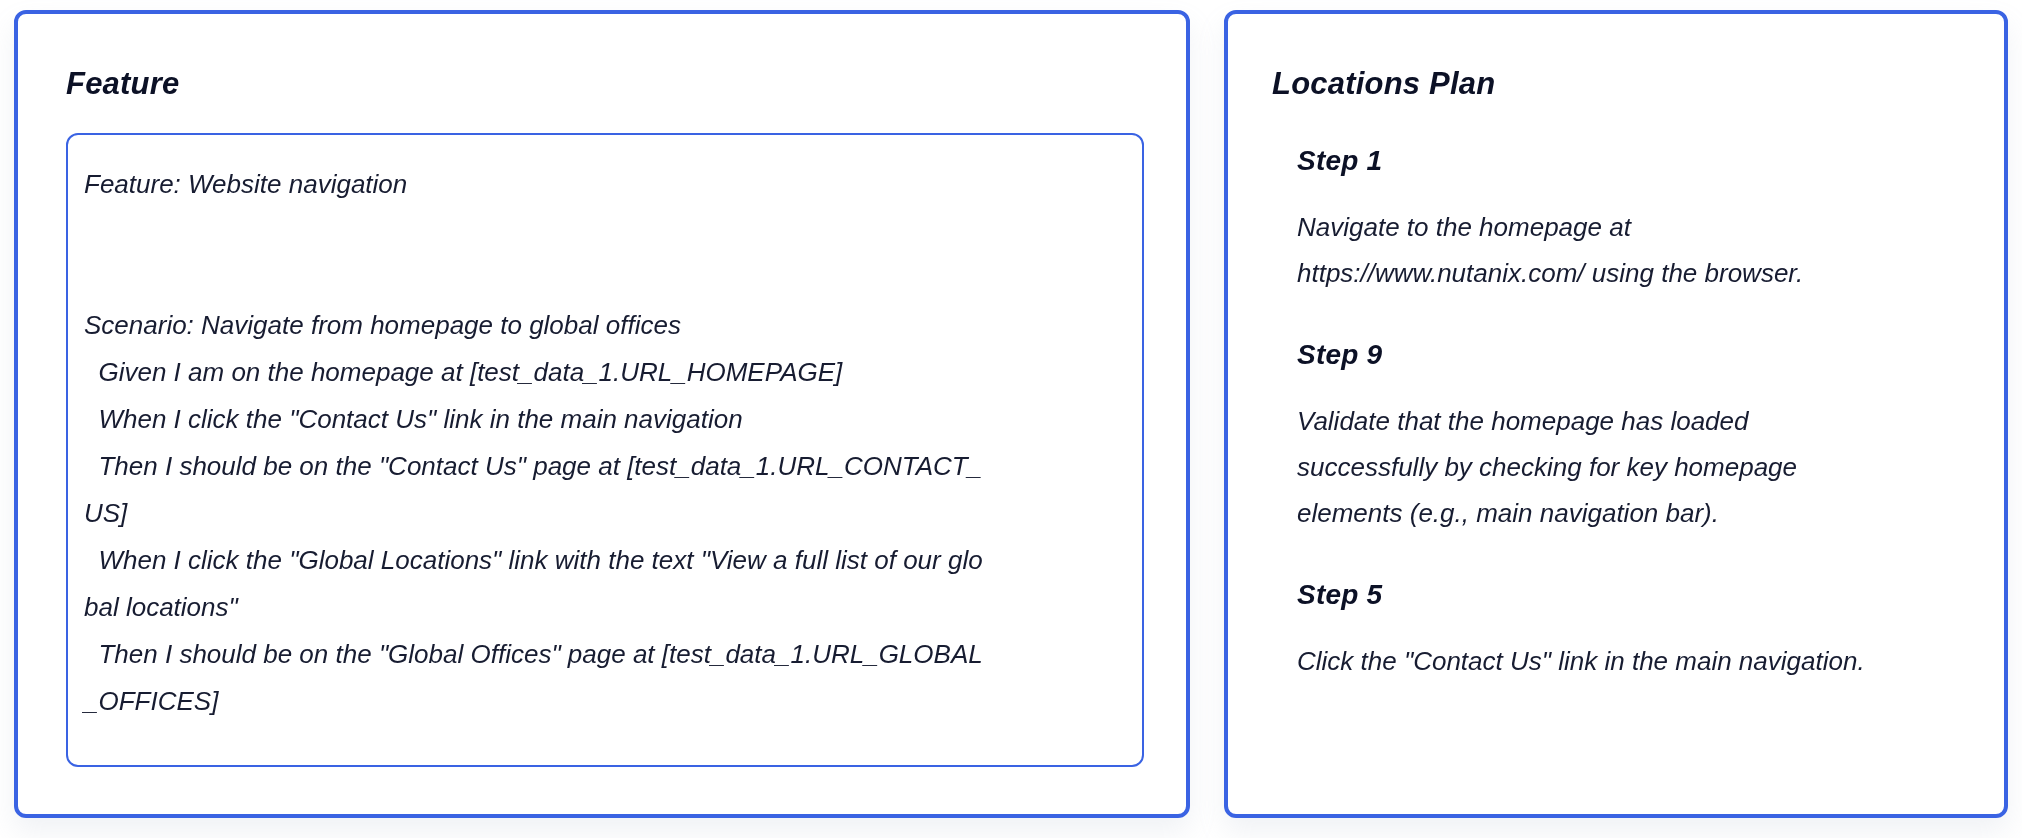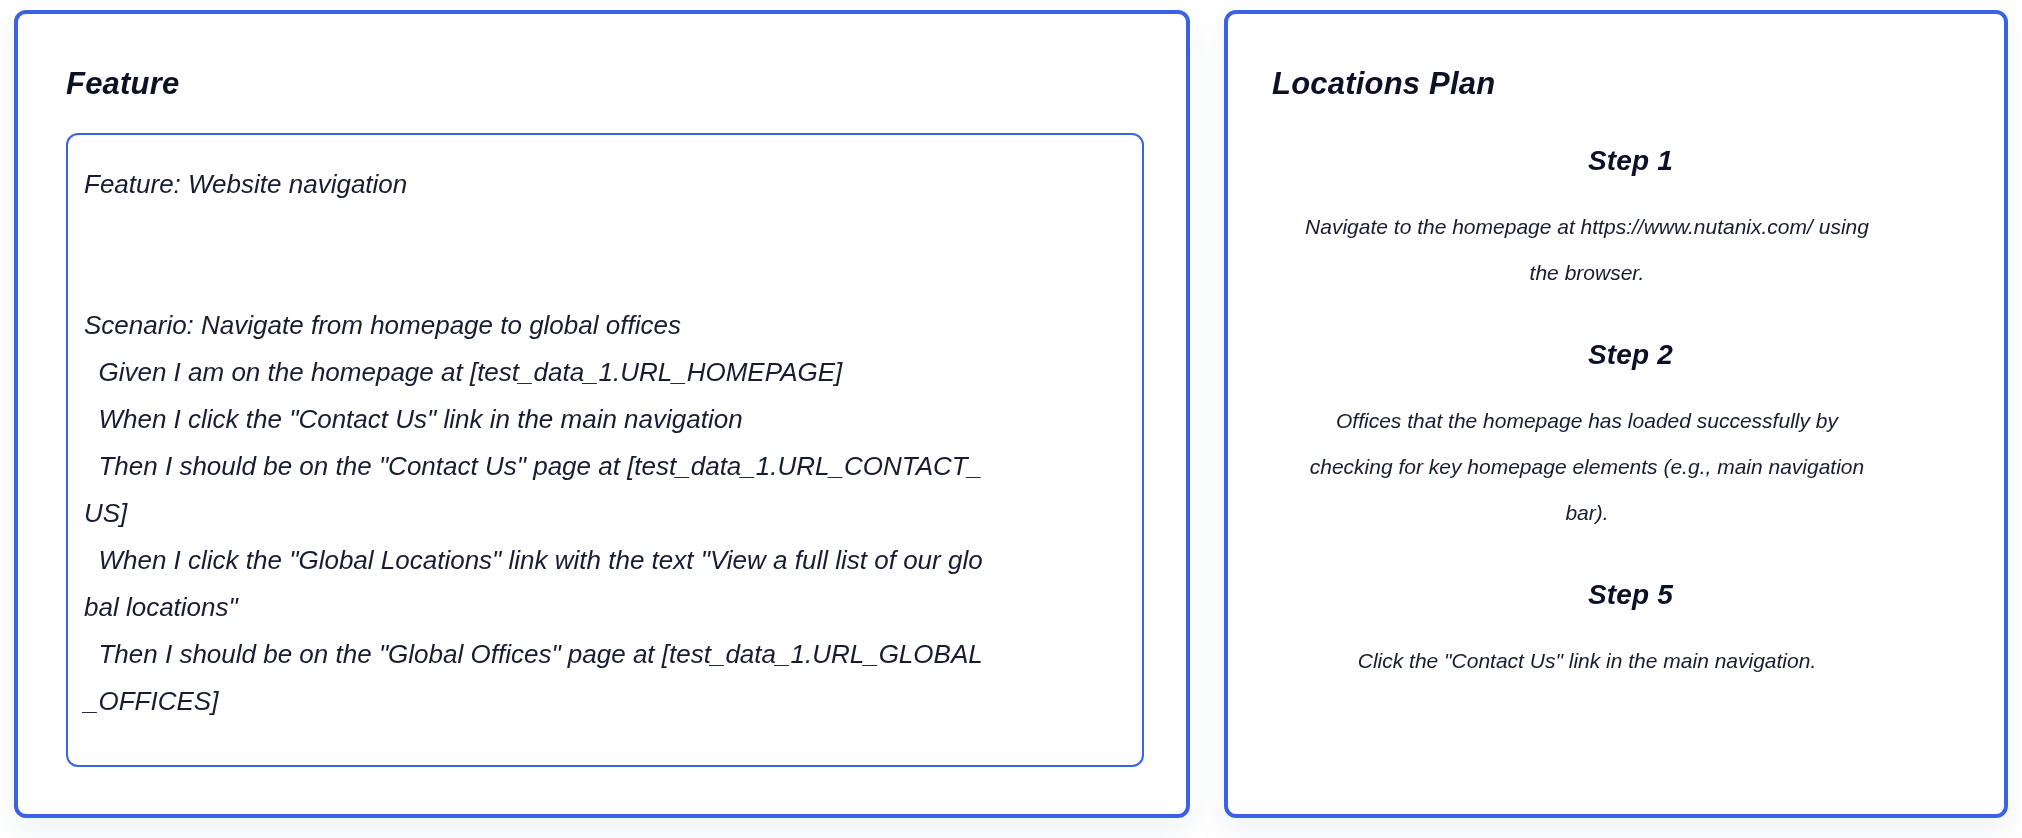--- a/index.html
+++ b/index.html
@@ -44,31 +44,31 @@
   }
   .feature-text {
     font-family: "Liberation Sans", sans-serif;
     font-size: 26px;
     line-height: 47px;
     color: #171c31;
     white-space: pre-wrap;
     word-break: break-all;
     max-width: 912px;
   }
-  .steps { padding-left: 25px; text-align: center; }
+  .steps { padding-left: 25px; }
   .step-label {
     font-size: 28px;
     font-weight: 700;
     line-height: 34px;
     margin-top: 42px;
     letter-spacing: 0.2px;
     color: #0c1126;
   }
   .step-desc {
-    font-size: 21px;
+    font-size: 26px;
     line-height: 46px;
     margin-top: 26px;
     max-width: 580px;
     color: #171c31;
   }
   .step-desc:empty { display: none; }
 </style>
 </head>
 <body>
 
@@ -92,22 +92,22 @@
   <section class="panel right">
     <h2 class="panel-title">Locations Plan</h2>
     <div class="steps">
 
       <div class="step">
         <h3 class="step-label">Step 1</h3>
         <p class="step-desc">Navigate to the homepage at https://www.nutanix.com/ using the browser.</p>
       </div>
 
       <div class="step">
-        <h3 class="step-label">Step 2</h3>
-        <p class="step-desc">Offices that the homepage has loaded successfully by checking for key homepage elements (e.g., main navigation bar).</p>
+        <h3 class="step-label">Step 9</h3>
+        <p class="step-desc">Validate that the homepage has loaded successfully by checking for key homepage elements (e.g., main navigation bar).</p>
       </div>
 
       <div class="step">
         <h3 class="step-label">Step 5</h3>
         <p class="step-desc">Click the "Contact Us" link in the main navigation.</p>
       </div>
 
 
     </div>
   </section>

